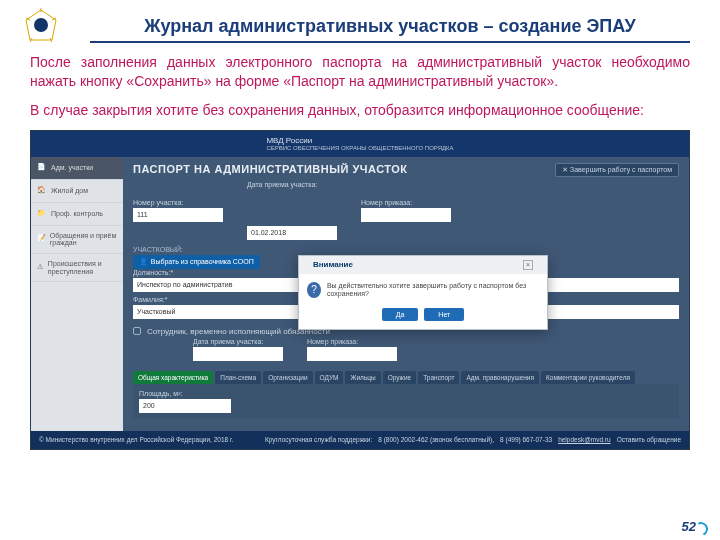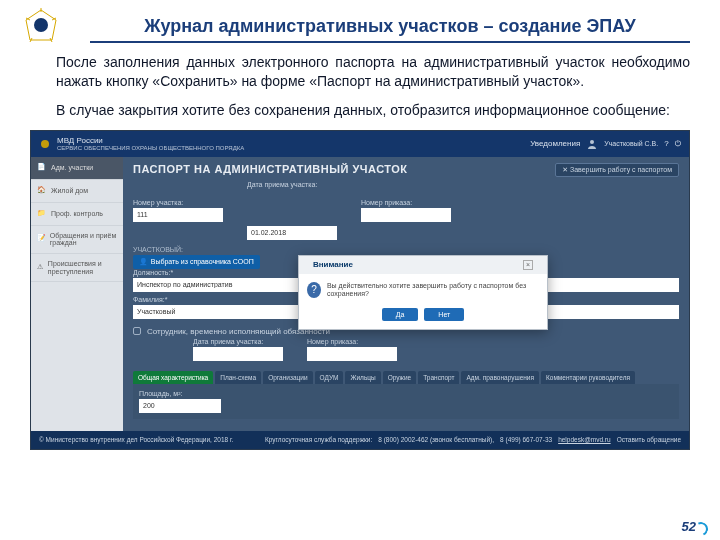--- a/index.html
+++ b/index.html
@@ -1,22 +1,22 @@
 <!DOCTYPE html>
 <html><head>
 <meta charset="utf-8">
 <style>
   * { box-sizing: border-box; margin: 0; padding: 0; }
   body { width: 720px; height: 540px; font-family: Arial, sans-serif; background: #fff; position: relative; overflow: hidden; }
   .page { padding: 10px 30px 0 30px; }
   .logo-corner { position: absolute; top: 6px; left: 20px; }
   .slide-title { color: #1b3e7a; font-size: 18px; font-weight: 600; text-align: center; border-bottom: 2px solid #1b3e7a; padding-bottom: 4px; margin: 6px 0 10px 60px; }
-  .slide-body { color: #0f172a; font-size: 14px; line-height: 1.35; text-align: justify; margin-bottom: 10px; margin-left: 26px; }
+  .slide-body { color: #be185d; font-size: 14px; line-height: 1.35; text-align: justify; margin-bottom: 10px; }
   .app { width: 660px; height: 320px; margin: 0 auto; background: #3f5876; position: relative; font-size: 8px; color: #c8d3e0; overflow: hidden; border: 1px solid #2a3a4d; }
-  .app-header { height: 26px; background: #14366a; display: flex; align-items: center; padding: 0 8px; gap: 6px; color: #d8e0ec; }
+  .app-header { height: 26px; background: #14366a; display: flex; align-items: center; padding: 0 8px; gap: 6px; color: #d8e0ec; flex-direction: column; }
   .app-header .brand { display: flex; flex-direction: column; line-height: 1; }
   .app-header .brand-small { font-size: 6px; opacity: .8; }
   .app-header .spacer { flex: 1; }
   .app-header .hicon { width: 12px; height: 12px; display: inline-block; opacity: .9; }
   .app-header .user { font-size: 7px; opacity: .95; }
   .app-body { display: flex; height: calc(100% - 26px); }
   .sidebar { width: 92px; background: #dfe3e8; color: #555; }
   .side-item { padding: 6px 6px; border-bottom: 1px solid #cfd4da; font-size: 7px; line-height: 1.1; display: flex; gap: 4px; align-items: center; }
   .side-item.dark { background: #4a5666; color: #ddd; }
   .side-ic { width: 10px; height: 10px; display: inline-block; }
@@ -168,21 +168,21 @@
           <div class="tab">ОДУМ</div>
           <div class="tab">Жильцы</div>
           <div class="tab">Оружие</div>
           <div class="tab">Транспорт</div>
           <div class="tab">Адм. правонарушения</div>
           <div class="tab">Комментарии руководителя</div>
         </div>
         <div class="tabbody">
           <div class="field">
               <label>Площадь, м²:</label>
-              <input class="inp" style="width: 82px;" value="200">
+              <input class="inp" style="width: 92px;" value="200">
             </div>
         </div>
 
         
         <div class="modal">
           <div class="modal-hd">
             <span>Внимание</span>
             <div class="modal-x">×</div>
           </div>
           <div class="modal-bd">

